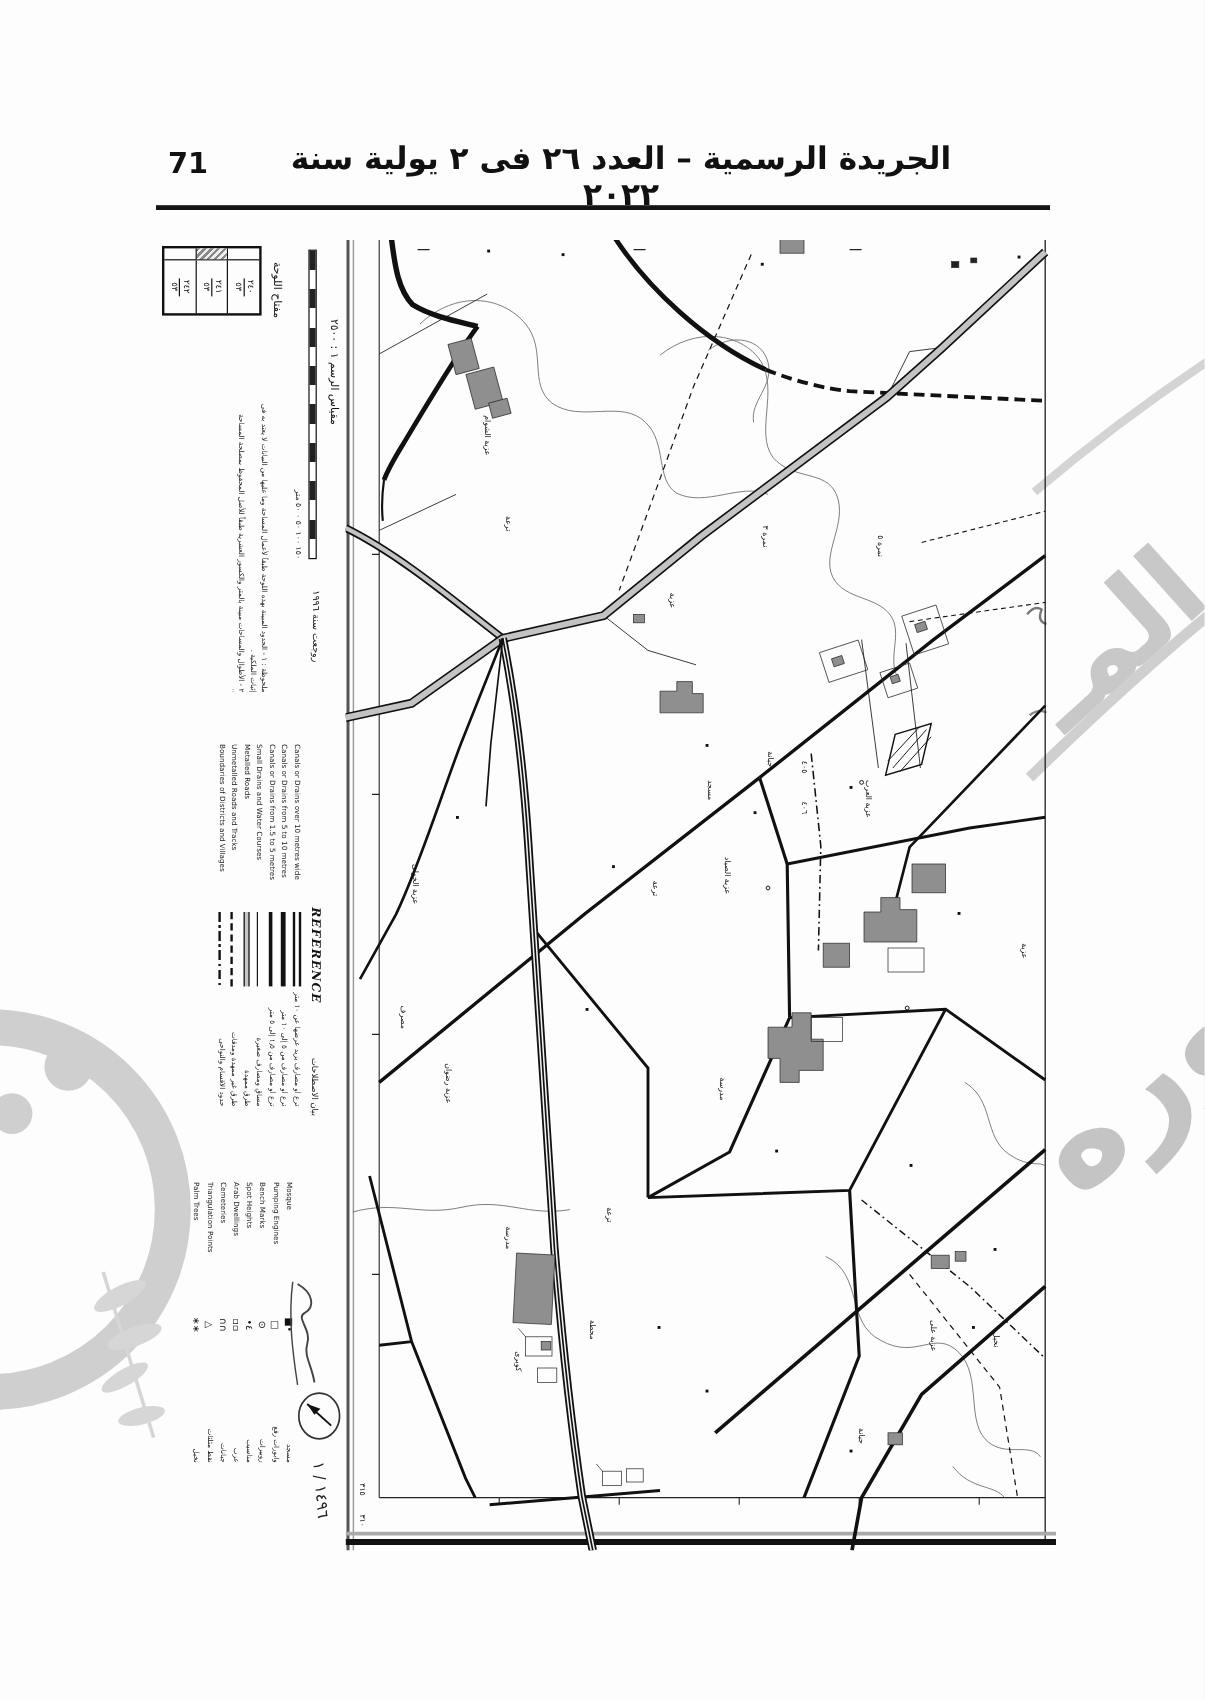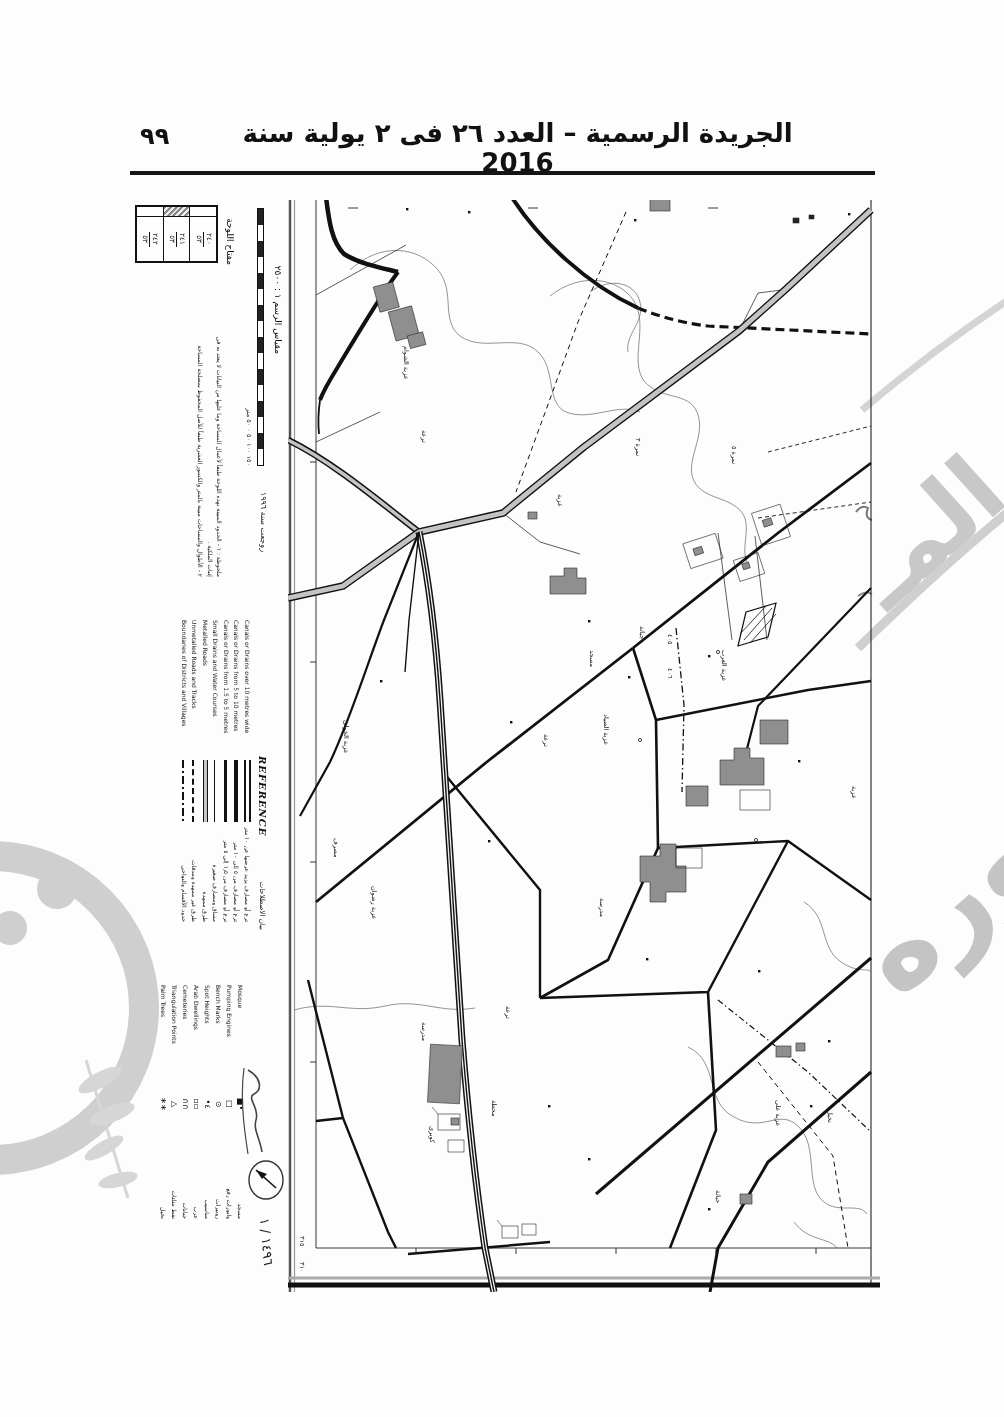--- a/index.html
+++ b/index.html
@@ -76,22 +76,22 @@
       <text x="898" y="1000" font-size="115" fill="#c4c4c4" transform="rotate(-42 898 1000)">صوره</text>
       <text x="888" y="612" font-size="96" fill="#c8c8c8" transform="rotate(-42 888 612)">المـ</text>
       <path d="M858,648 Q940,568 1008,512" stroke="#cfcfcf" stroke-width="9" fill="none"></path>
       <path d="M862,410 Q930,352 1008,300" stroke="#d4d4d4" stroke-width="7" fill="none"></path>
       <path d="M856,512 q6,-8 12,-4 q-4,10 4,12" stroke="#777" stroke-width="2" fill="none"></path>
       <path d="M858,596 q8,-6 14,-2" stroke="#888" stroke-width="2" fill="none"></path>
     </g>
   </svg>
 
   <div class="hdr">
-    <div class="hdr-title">الجريدة الرسمية – العدد ٢٦ فى ٢ يولية سنة 2016</div>
-    <div class="hdr-page">٩٩</div>
+    <div class="hdr-title">الجريدة الرسمية – العدد ٢٦ فى ٢ يولية سنة ٢٠٢٢</div>
+    <div class="hdr-page">71</div>
   </div>
   <div class="hdr-rule"></div>
 
   <svg class="mapsvg" width="592" height="1092" viewBox="0 0 592 1092" font-family="DejaVu Sans, sans-serif">
 
     <g stroke="#222">
       <line x1="2" y1="0" x2="2" y2="1092" stroke="#555" stroke-width="2.5"></line>
       <line x1="6.5" y1="0" x2="6.5" y2="1092" stroke="#999" stroke-width="1.2"></line>
       <line x1="28" y1="0" x2="28" y2="1048" stroke-width="0.9"></line>
       <line x1="28" y1="1048" x2="583" y2="1048" stroke-width="0.9"></line>

